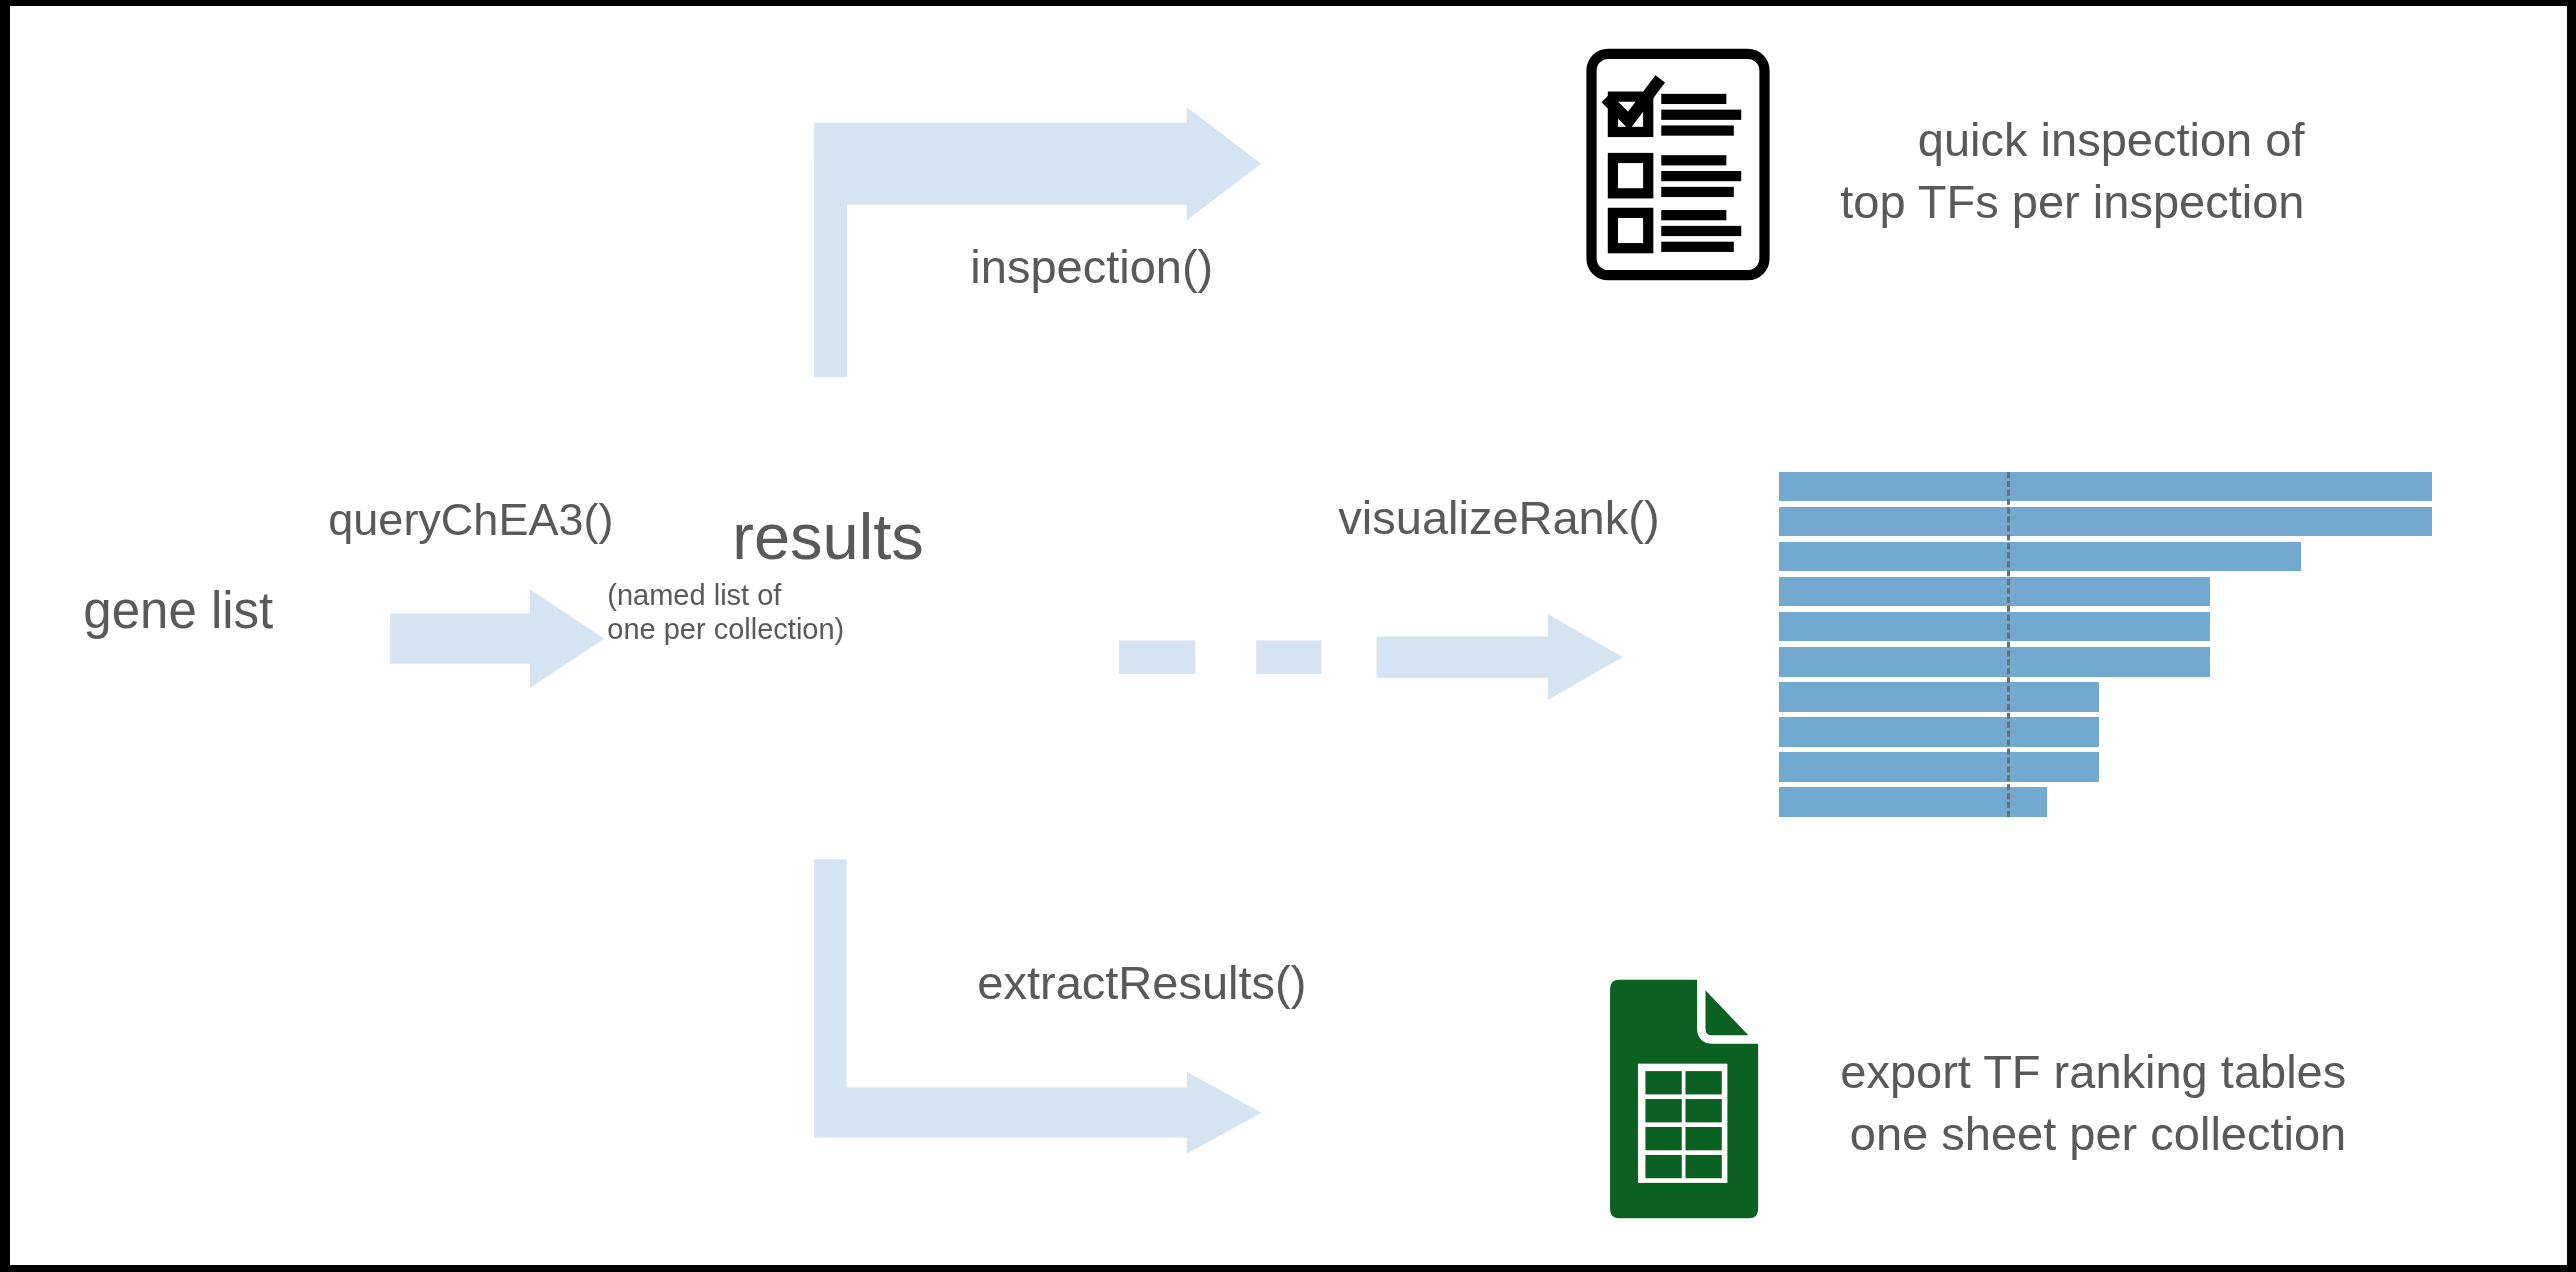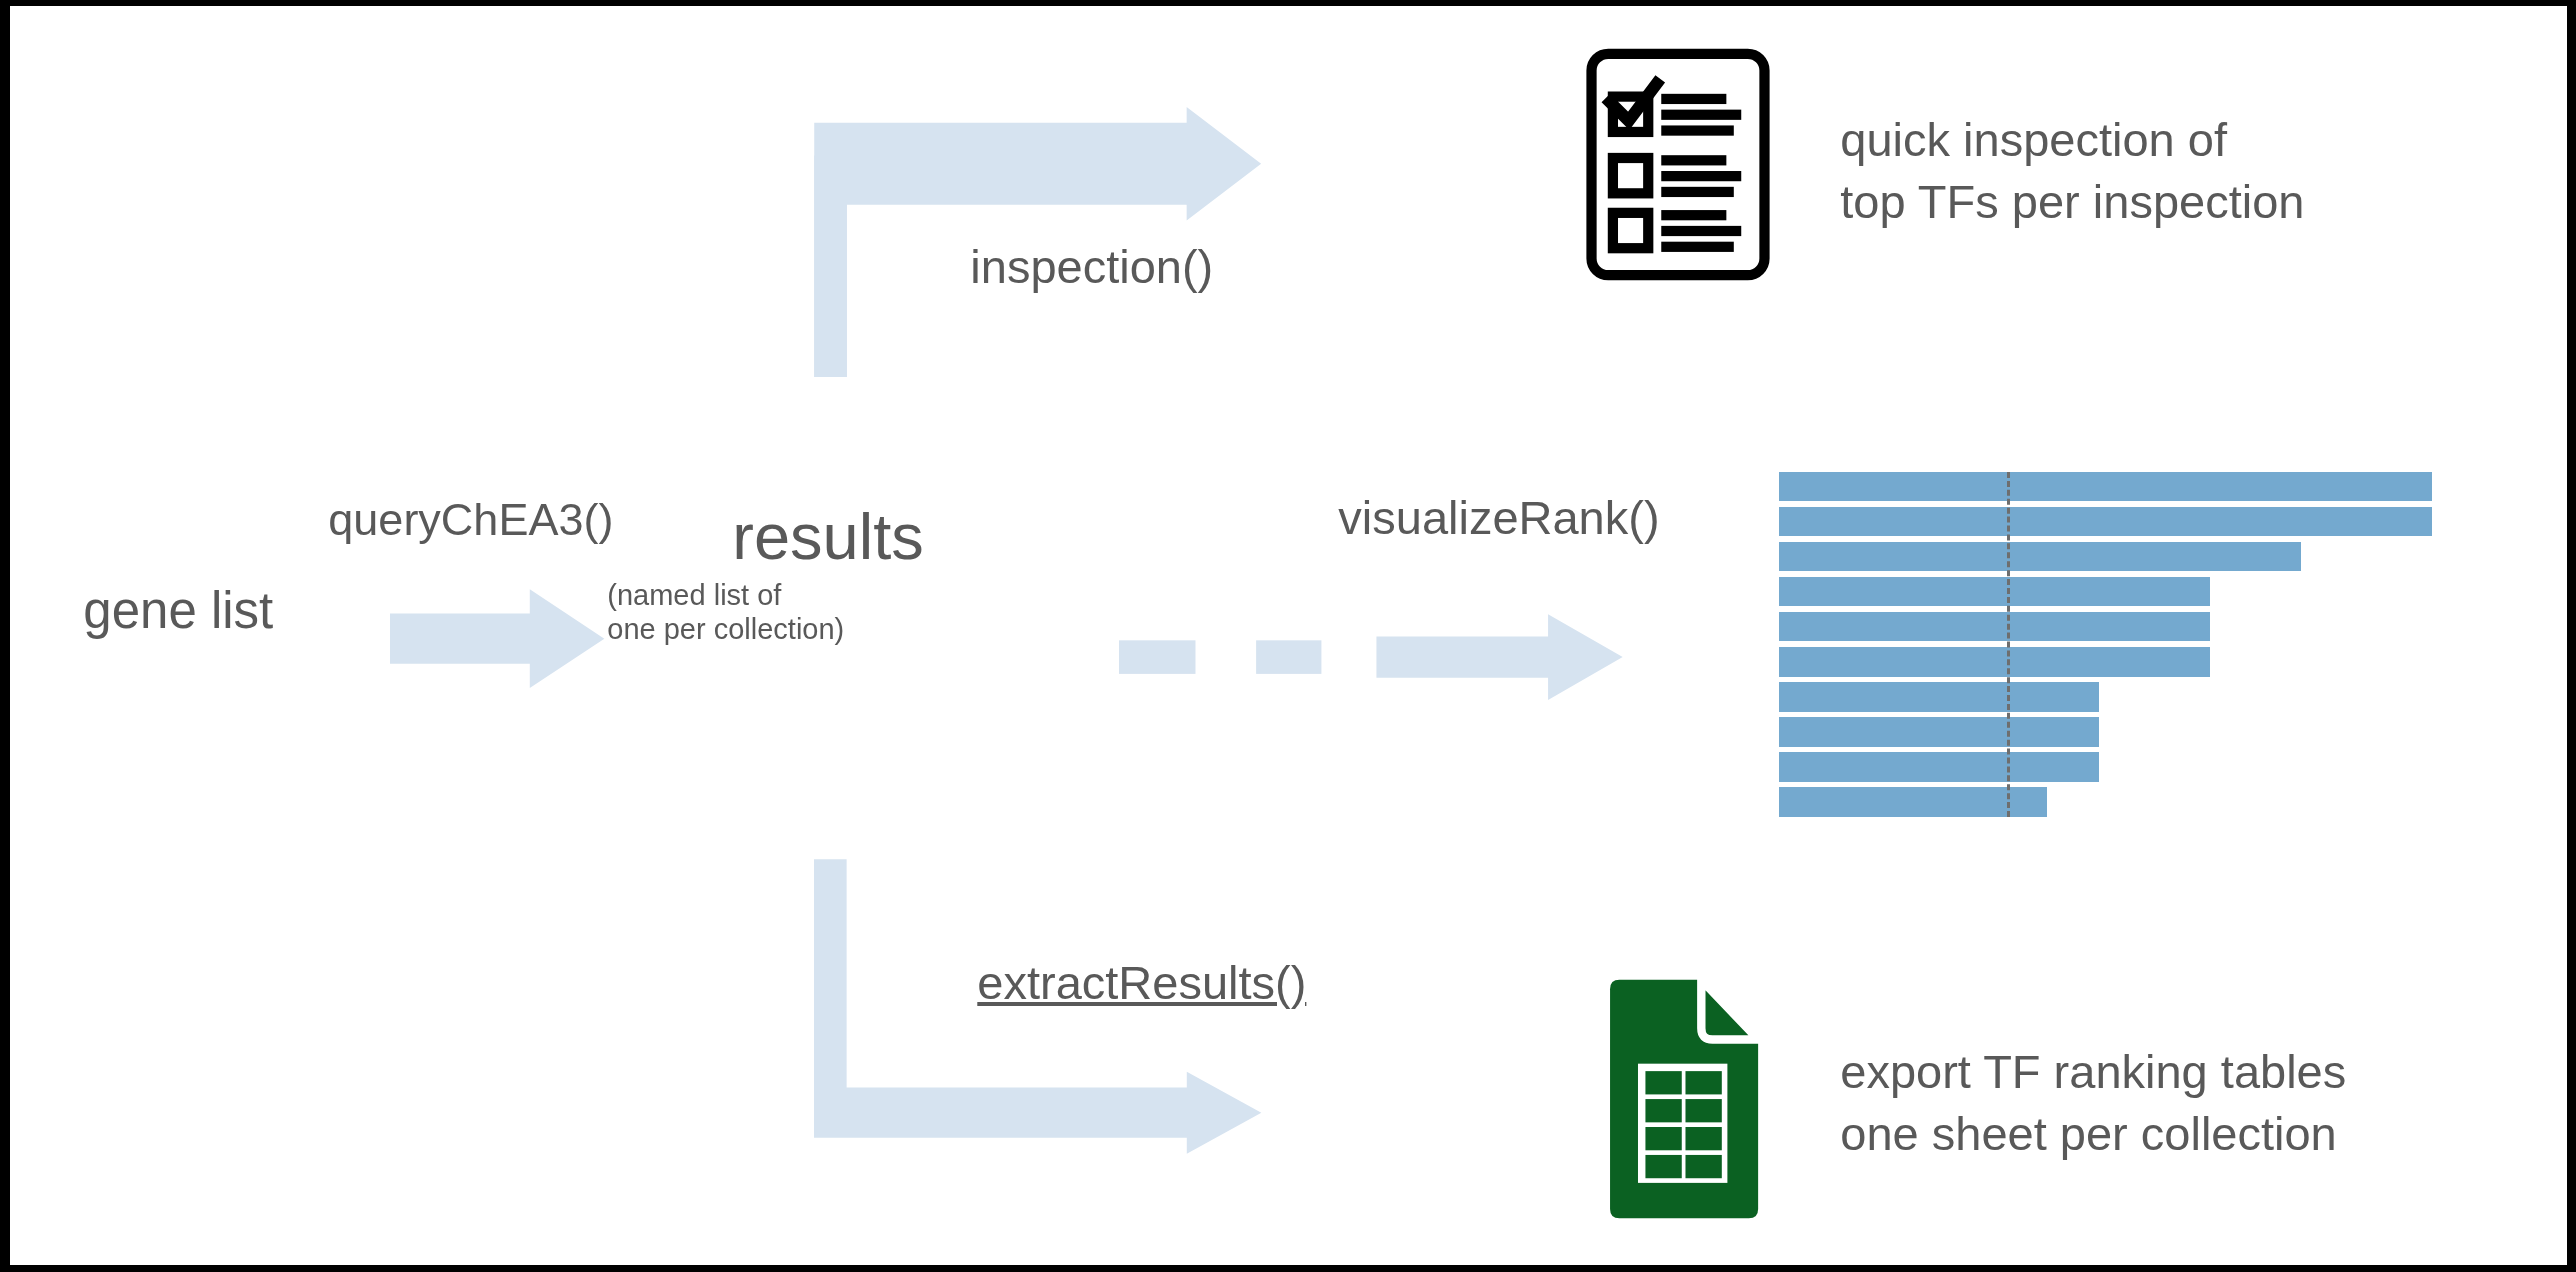--- a/index.html
+++ b/index.html
@@ -27,25 +27,26 @@
 
   #results-title      { left: 722px; top: 498px; font-size: 65px; }
   #results-sub {
     position: absolute; left: 597px; top: 572px; width: 410px;
     text-align: left; color: #595959; font-size: 29px; line-height: 1.18;
   }
   #results-sub div { white-space: nowrap; }
 
   #displaytopn-label  { left: 960px; top: 237px; font-size: 47px; }
   #visualizerank-label{ left: 1328px; top: 488px; font-size: 47px; }
-  #extractresults-label{left: 967px; top: 953px; font-size: 47px; text-decoration: underline; }
+  #extractresults-label{left: 967px; top: 953px; font-size: 47px; }
 
   .caption {
     position: absolute; color: #595959; font-size: 47px; line-height: 1.32;
     white-space: nowrap;
+    text-align: right;
   }
   #inspect-caption { left: 1830px; top: 103px; }
   #export-caption  { left: 1830px; top: 1035px; }
 
   
   .arrow-svg { position: absolute; overflow: visible; }
 
   
   #arrow-query   { left: 380px;  top: 583px; }
   

